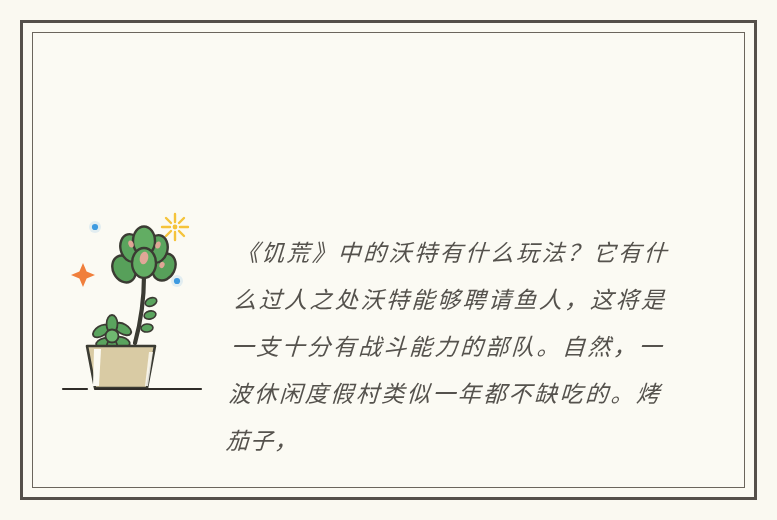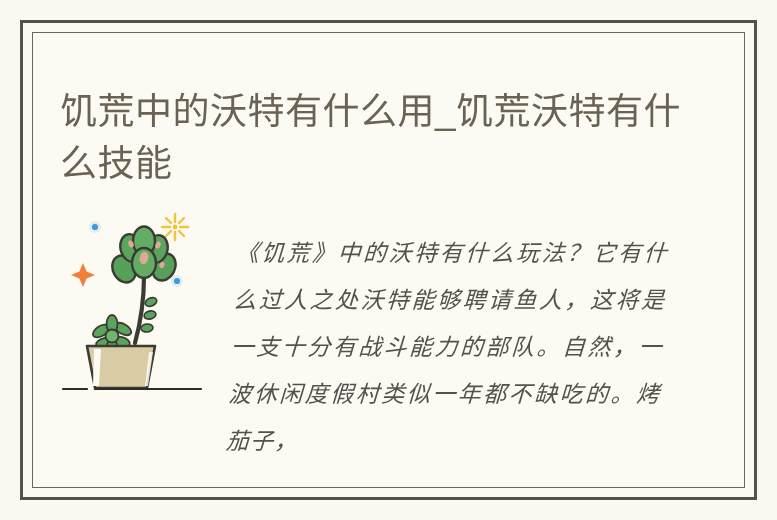--- a/index.html
+++ b/index.html
@@ -104,21 +104,20 @@
   }
 </style>
 </head>
 <body>
 
 <div class="page">
 
   <div class="frame-outer">
     <div class="frame-inner">
 
-      <h1 class="title">饥荒中的沃特有什么用_饥荒沃特有什么技能</h1>
 
       <div class="content">
 
         <div class="illustration">
           <svg viewBox="0 0 172 190" xmlns="http://www.w3.org/2000/svg">
 
             <g>
               <circle cx="34" cy="24" r="6" fill="#3d9ae0" opacity="0.13"></circle>
               <circle cx="34" cy="24" r="3.1" fill="#3d9ae0"></circle>
             </g>

